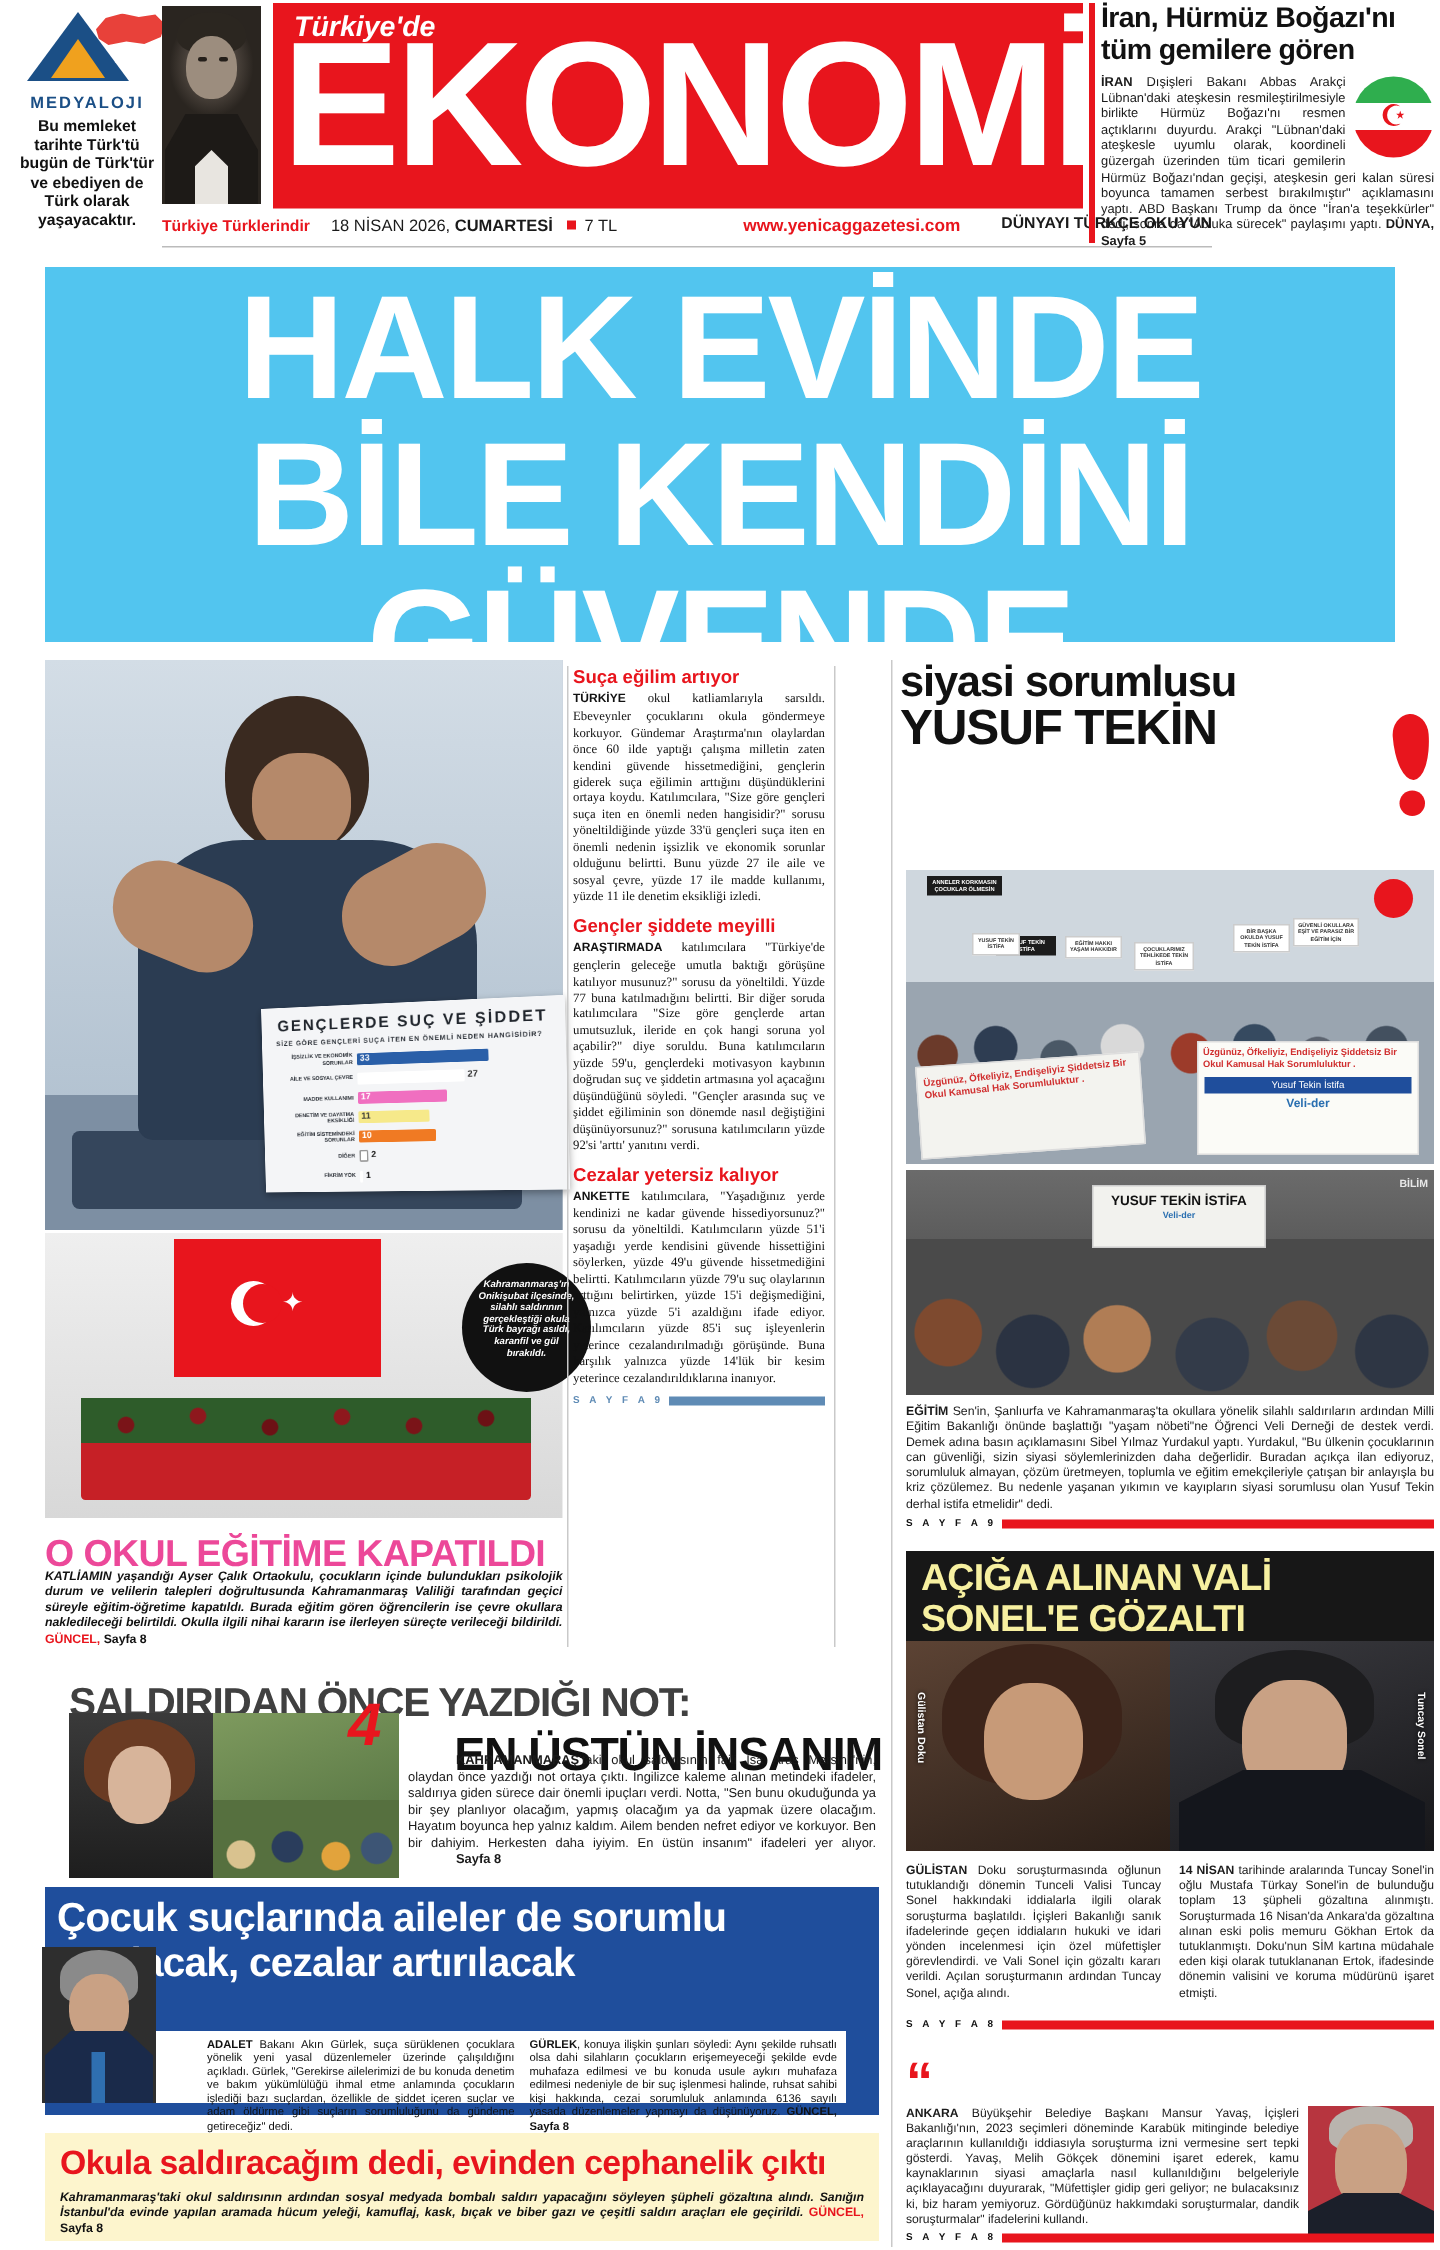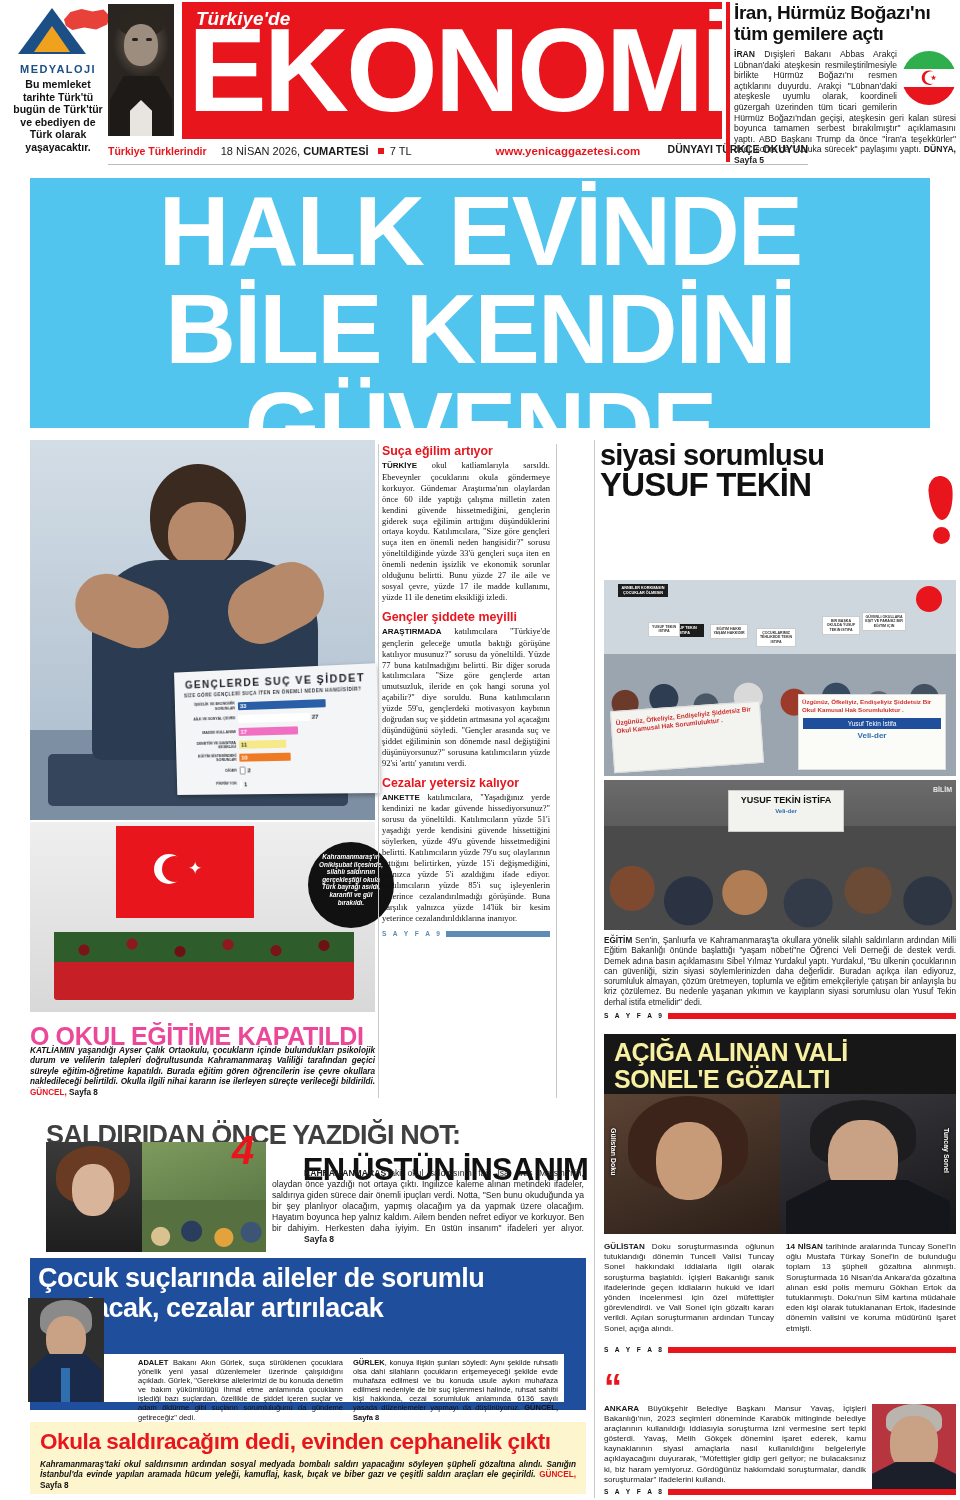--- a/index.html
+++ b/index.html
@@ -310,21 +310,21 @@
         <span>7 TL</span>
       </div>
       <div class="mi-web">www.yenicaggazetesi.com</div>
       <div class="mi-read">DÜNYAYI TÜRKÇE OKUYUN</div>
     </div>
     <div class="mast-botline"></div>
   </div>
 
   <div class="iranbox">
     <div class="iran-bar"></div>
-    <div class="iran-hl">İran, Hürmüz Boğazı'nı tüm gemilere açtı</div>
+    <div class="iran-hl">İran, Hürmüz Boğazı'nı tüm gemilere gören</div>
     <div class="iran-body">
       <span class="iran-flag"></span>
       <b>İRAN</b><span> Dışişleri Bakanı Abbas Arakçi Lübnan'daki ateşkesin resmileştirilmesiyle birlikte Hürmüz Boğazı'nı resmen açtıklarını duyurdu. Arakçi "Lübnan'daki ateşkesle uyumlu olarak, koordineli güzergah üzerinden tüm ticari gemilerin Hürmüz Boğazı'ndan geçişi, ateşkesin geri kalan süresi boyunca tamamen serbest bırakılmıştır" açıklamasını yaptı. ABD Başkanı Trump da önce "İran'a teşekkürler" dedi, sonra da "Abluka sürecek" paylaşımı yaptı. </span><b>DÜNYA, Sayfa 5</b>
     </div>
   </div>
 
   <div class="hero">
     <h1>
       <span>HALK EVİNDE BİLE KENDİNİ</span>
       <span class="l2">GÜVENDE HİSSETMİYOR!</span>

